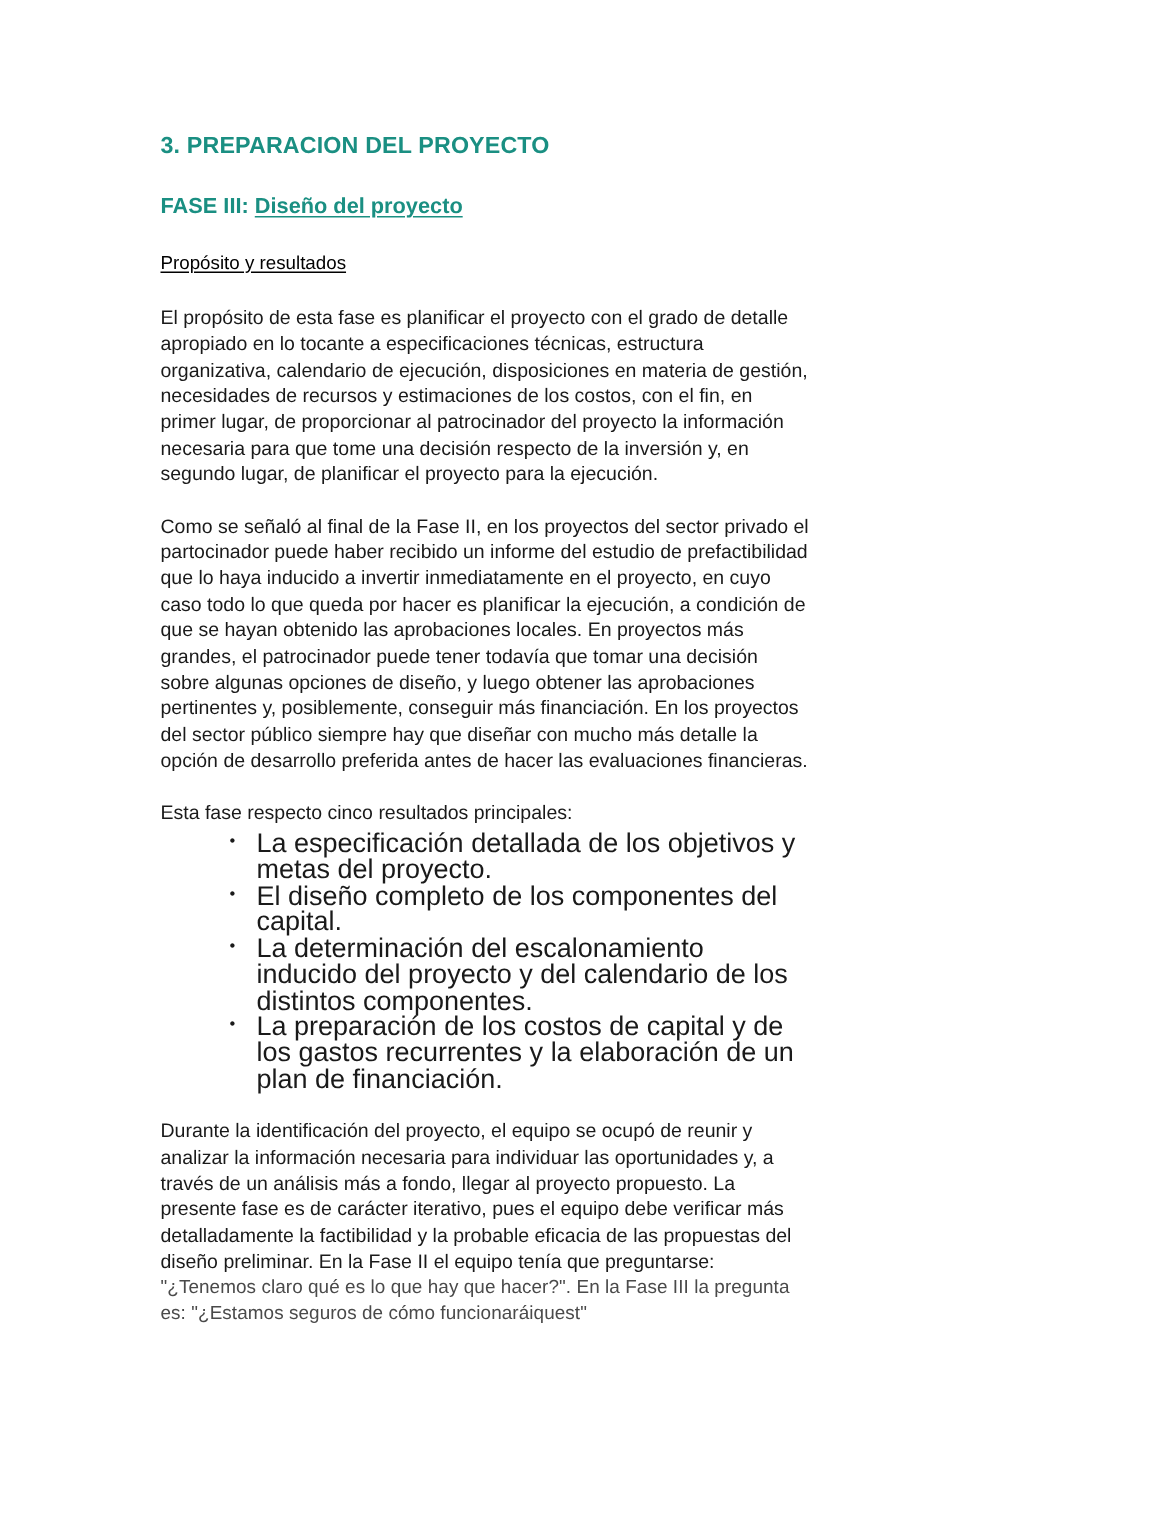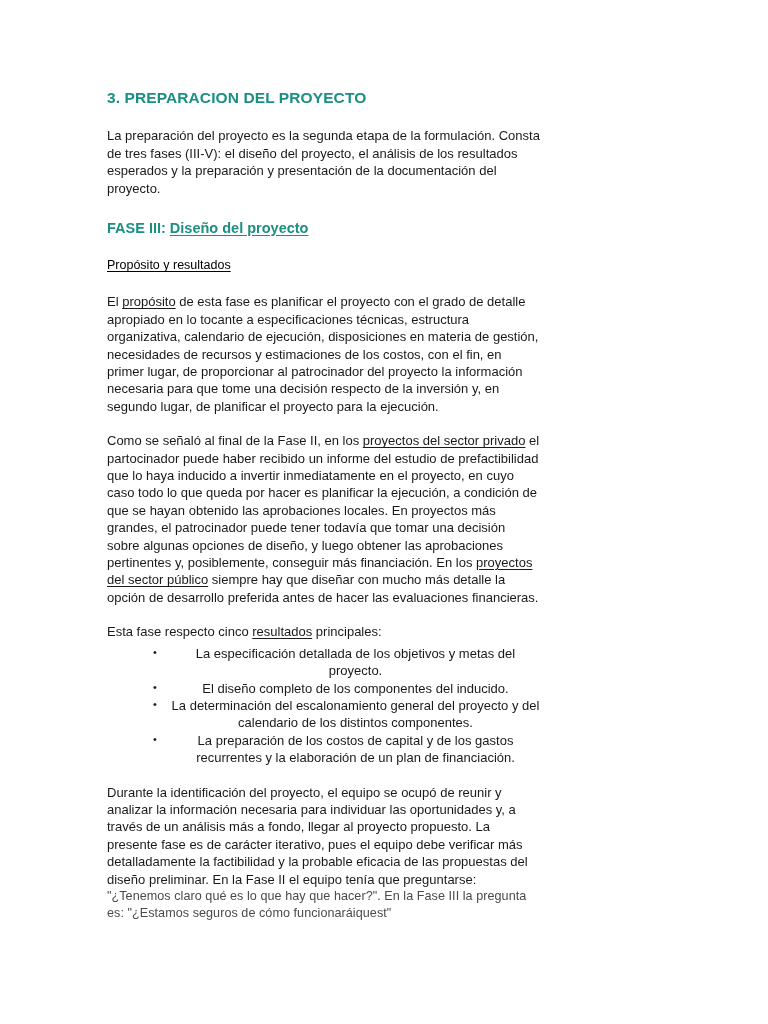--- a/index.html
+++ b/index.html
@@ -55,35 +55,33 @@
     font-size: 13px;
     line-height: 17.4px;
     margin: 0 0 17px 0;
     text-align: left;
     color: #1a1a1a;
   }
   p.body-text.tight {
     margin-bottom: 0;
   }
   .u {
-    text-decoration: underline;
     text-underline-offset: 1.5px;
   }
   ul.results-list {
     margin: 4px 0 17px 0;
     padding: 0 0 0 46px;
     list-style: none;
   }
   ul.results-list li {
-    font-size: 13px;
+    font-size: 18px;
     line-height: 17.4px;
     margin: 0 0 0 0;
     position: relative;
     padding-left: 18px;
-    text-align: center;
   }
   ul.results-list li::before {
     content: "\2022";
     position: absolute;
     left: 0;
     top: -1px;
     font-size: 11px;
     line-height: 17.4px;
     color: #1a1a1a;
   }
@@ -95,21 +93,20 @@
     letter-spacing: 0.05px;
   }
 </style>
 </head>
 <body>
 
 <div class="page">
 
   <h1 class="doc-title">3. PREPARACION DEL PROYECTO</h1>
 
-  <p class="body-text">La preparación del proyecto es la segunda etapa de la formulación. Consta de tres fases (III-V): el diseño del proyecto, el análisis de los resultados esperados y la preparación y presentación de la documentación del proyecto.</p>
 
   <h2 class="phase-heading">
     <span>FASE III:</span>
     <span class="u">Diseño del proyecto</span>
   </h2>
 
   <div>
     <span class="sub-heading">Propósito y resultados</span>
   </div>
 
@@ -121,22 +118,22 @@
   <p class="body-text">
     <span>Como se señaló al final de la Fase II, en los </span><span class="u">proyectos del sector privado</span><span> el partocinador puede haber recibido un informe del estudio de prefactibilidad que lo haya inducido a invertir inmediatamente en el proyecto, en cuyo caso todo lo que queda por hacer es planificar la ejecución, a condición de que se hayan obtenido las aprobaciones locales. En proyectos más grandes, el patrocinador puede tener todavía que tomar una decisión sobre algunas opciones de diseño, y luego obtener las aprobaciones pertinentes y, posiblemente, conseguir más financiación. En los </span><span class="u">proyectos del sector público</span><span> siempre hay que diseñar con mucho más detalle la opción de desarrollo preferida antes de hacer las evaluaciones financieras.</span>
   </p>
 
   <p class="body-text tight">
     <span>Esta fase respecto cinco </span><span class="u">resultados</span><span> principales:</span>
   </p>
 
   <ul class="results-list">
     <li><span>La especificación detallada de los objetivos y metas del proyecto.</span></li>
-    <li><span>El diseño completo de los componentes del inducido.</span></li>
-    <li><span>La determinación del escalonamiento general del proyecto y del calendario de los distintos componentes.</span></li>
+    <li><span>El diseño completo de los componentes del capital.</span></li>
+    <li><span>La determinación del escalonamiento inducido del proyecto y del calendario de los distintos componentes.</span></li>
     <li><span>La preparación de los costos de capital y de los gastos recurrentes y la elaboración de un plan de financiación.</span></li>
   </ul>
 
   <p class="body-text tight">Durante la identificación del proyecto, el equipo se ocupó de reunir y analizar la información necesaria para individuar las oportunidades y, a través de un análisis más a fondo, llegar al proyecto propuesto. La presente fase es de carácter iterativo, pues el equipo debe verificar más detalladamente la factibilidad y la probable eficacia de las propuestas del diseño preliminar. En la Fase II el equipo tenía que preguntarse:</p>
 
   <p class="closing-quote">"¿Tenemos claro qué es lo que hay que hacer?". En la Fase III la pregunta es: "¿Estamos seguros de cómo funcionaráiquest"</p>
 
 </div>
 
 </body></html>

